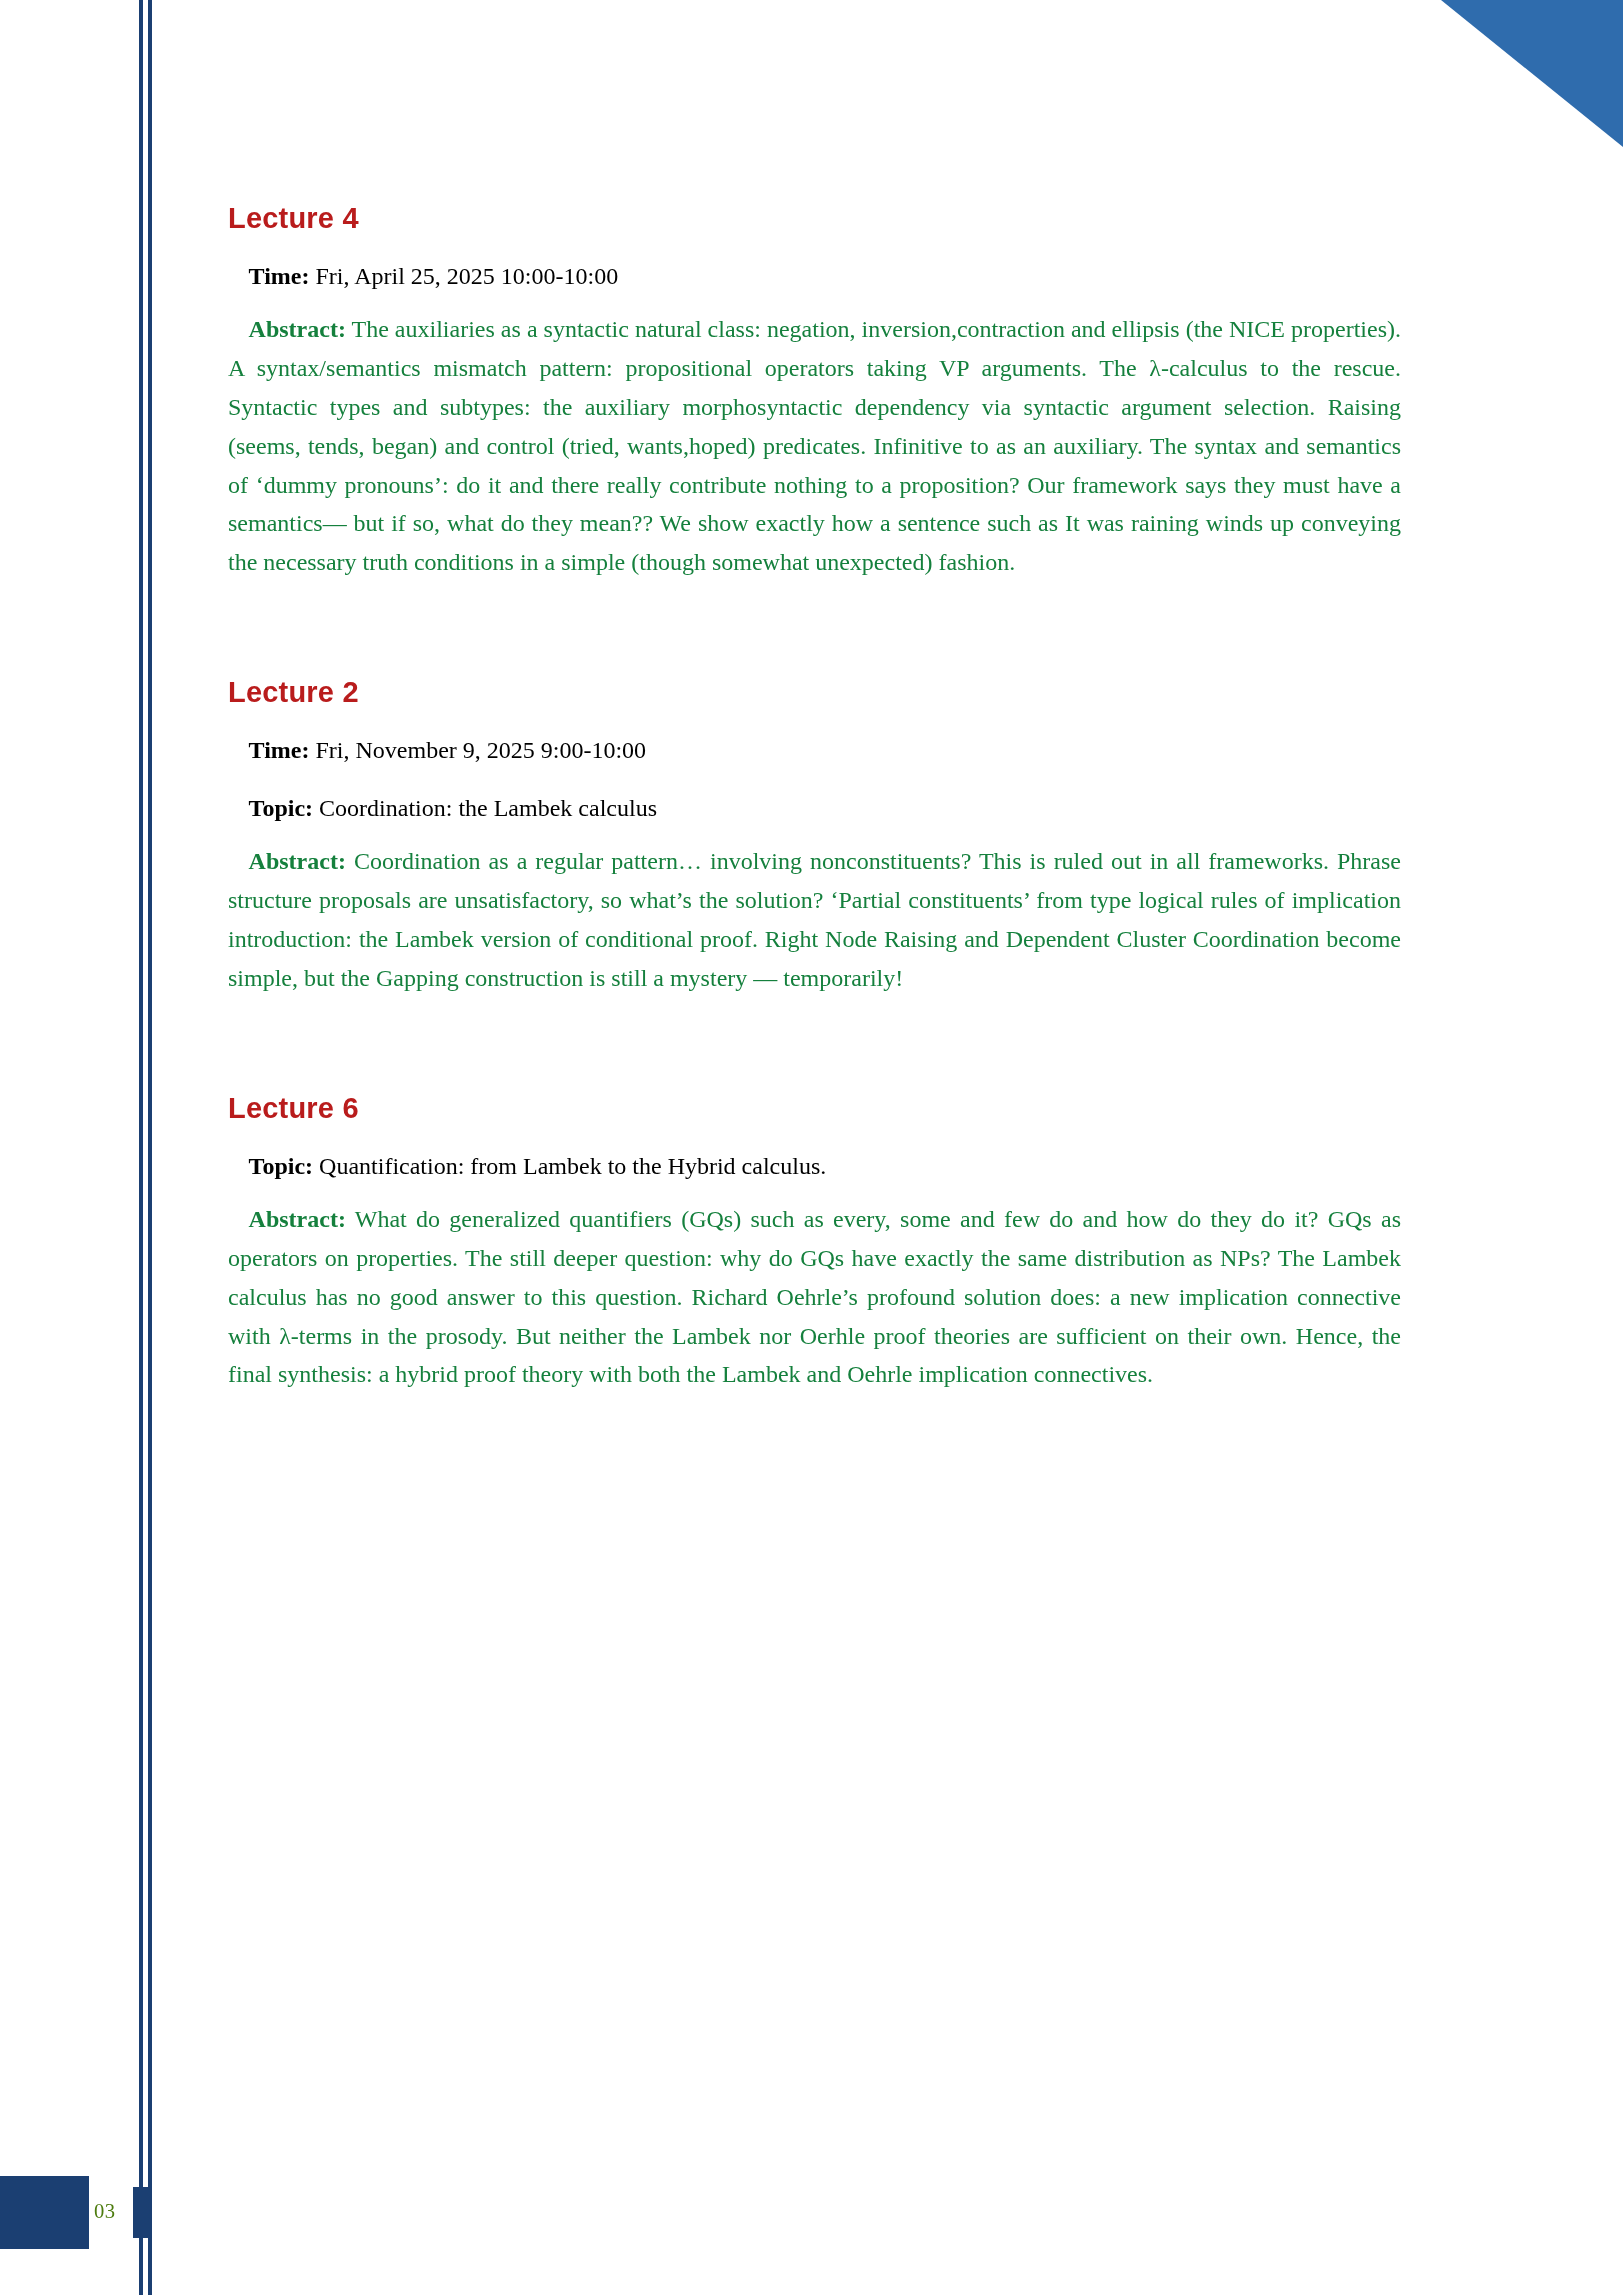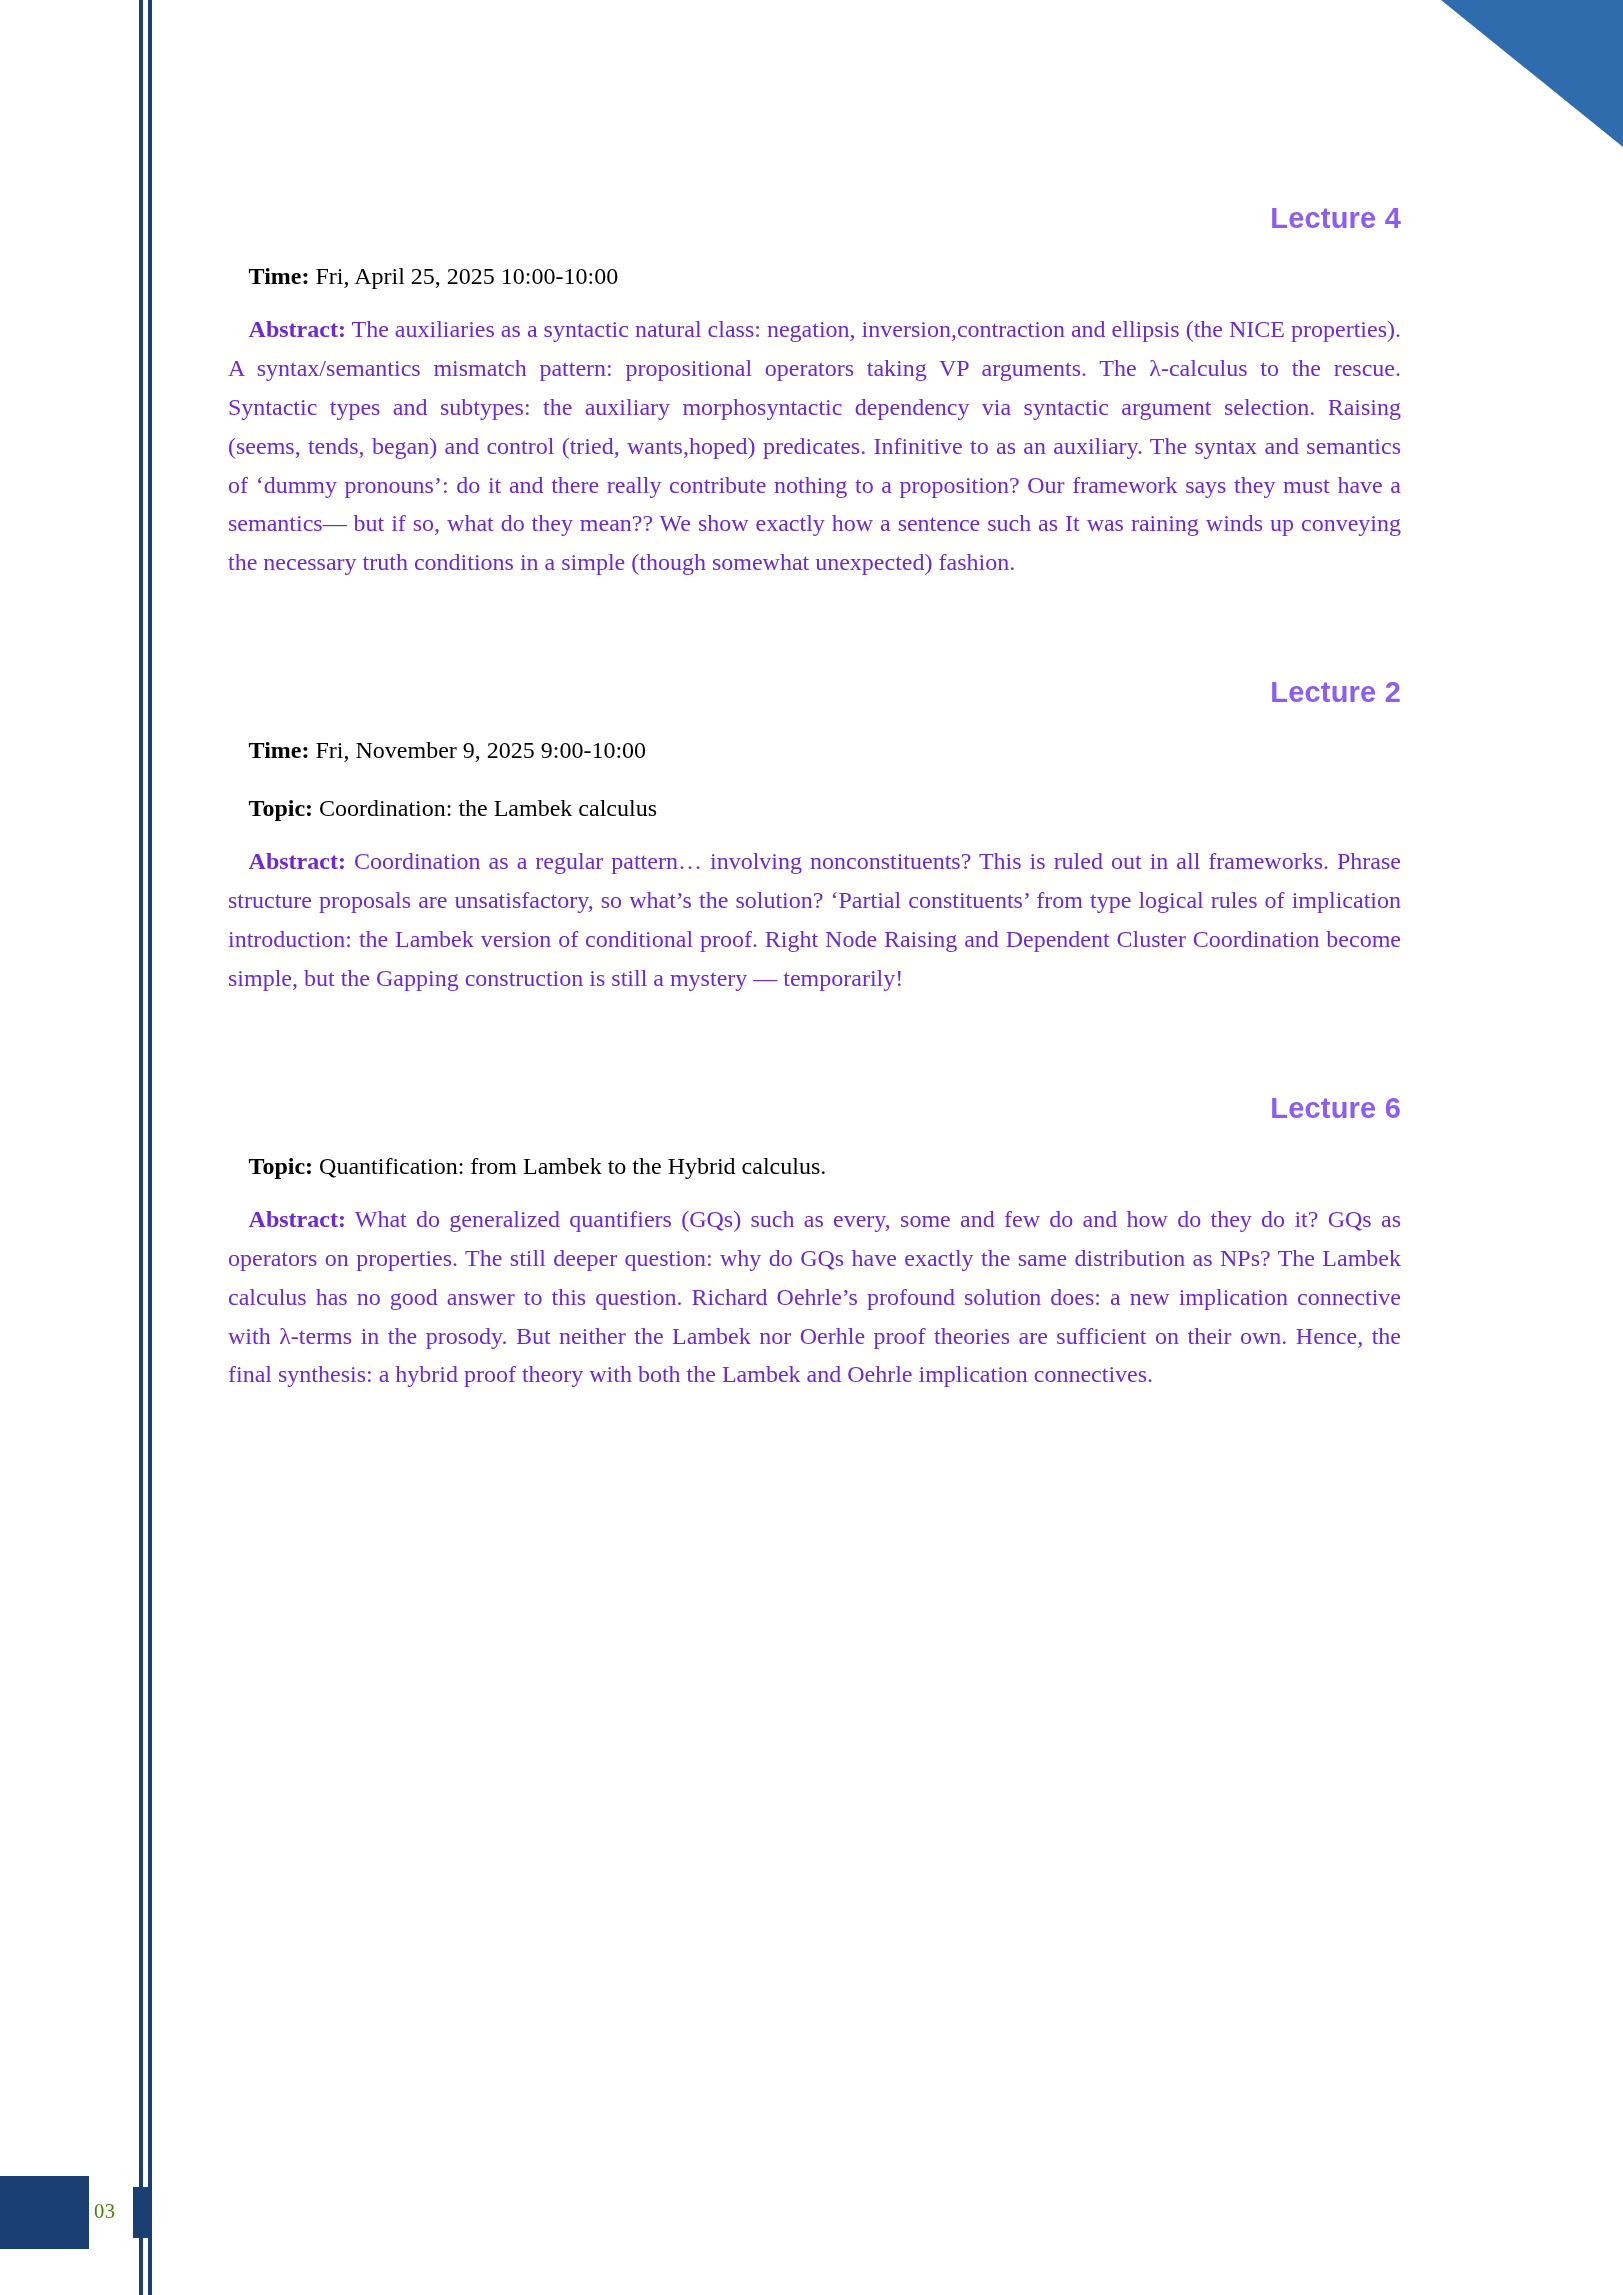--- a/index.html
+++ b/index.html
@@ -94,39 +94,38 @@
   .lecture-block {
     margin-bottom: 94px;
   }
   .lecture-block:last-child {
     margin-bottom: 0;
   }
   .lecture-heading {
     font-family: "Liberation Sans", sans-serif;
     font-weight: bold;
     font-size: 29px;
-    color: #8b5cf6;
+    color: #b91c1c;
     margin: 0 0 24px 0;
     letter-spacing: 0.2px;
-    text-align: right;
   }
   .meta-line {
     font-size: 24px;
     line-height: 1.42;
     color: #000;
     text-indent: 20.6px;
     margin-bottom: 1.6px;
   }
   .meta-line .lbl {
     font-weight: bold;
   }
   .abstract {
     font-size: 24px;
     line-height: 1.62;
-    color: #6d28d9;
+    color: #15803d;
     text-align: justify;
     text-indent: 20.6px;
     margin-top: 17px;
   }
   .abstract .lbl {
     font-weight: bold;
   }
 </style>
 </head>
 <body>

